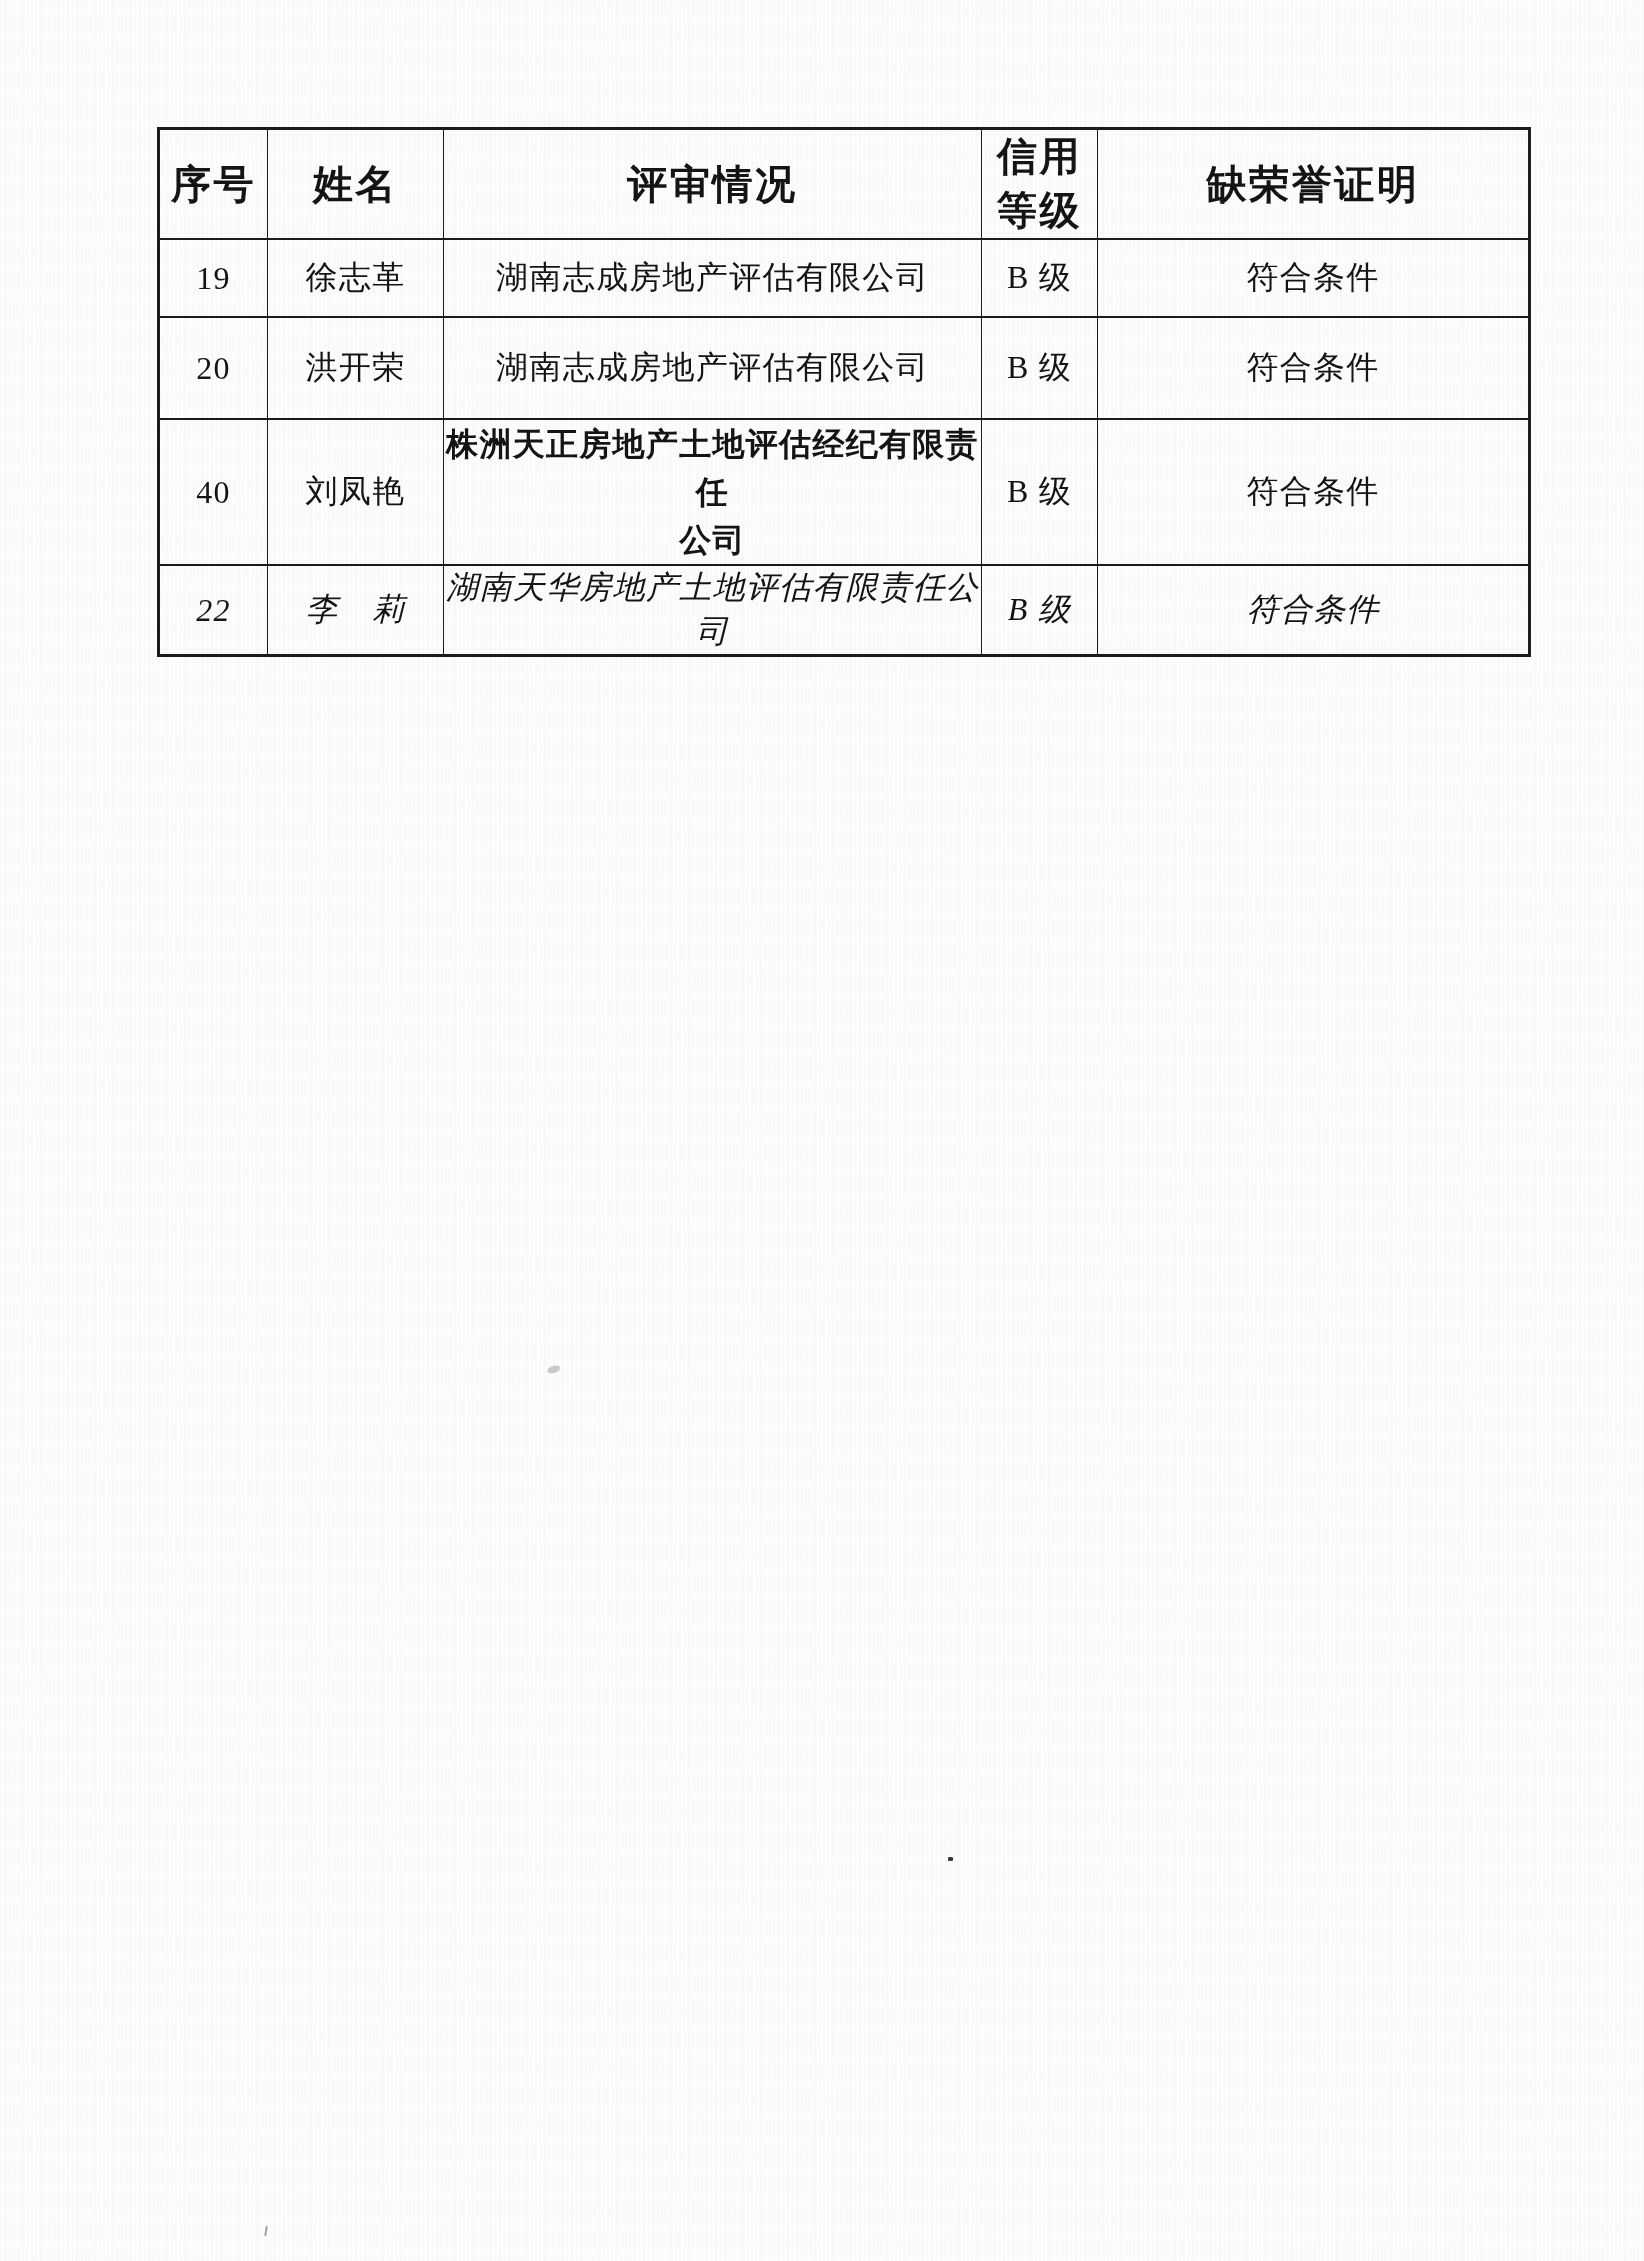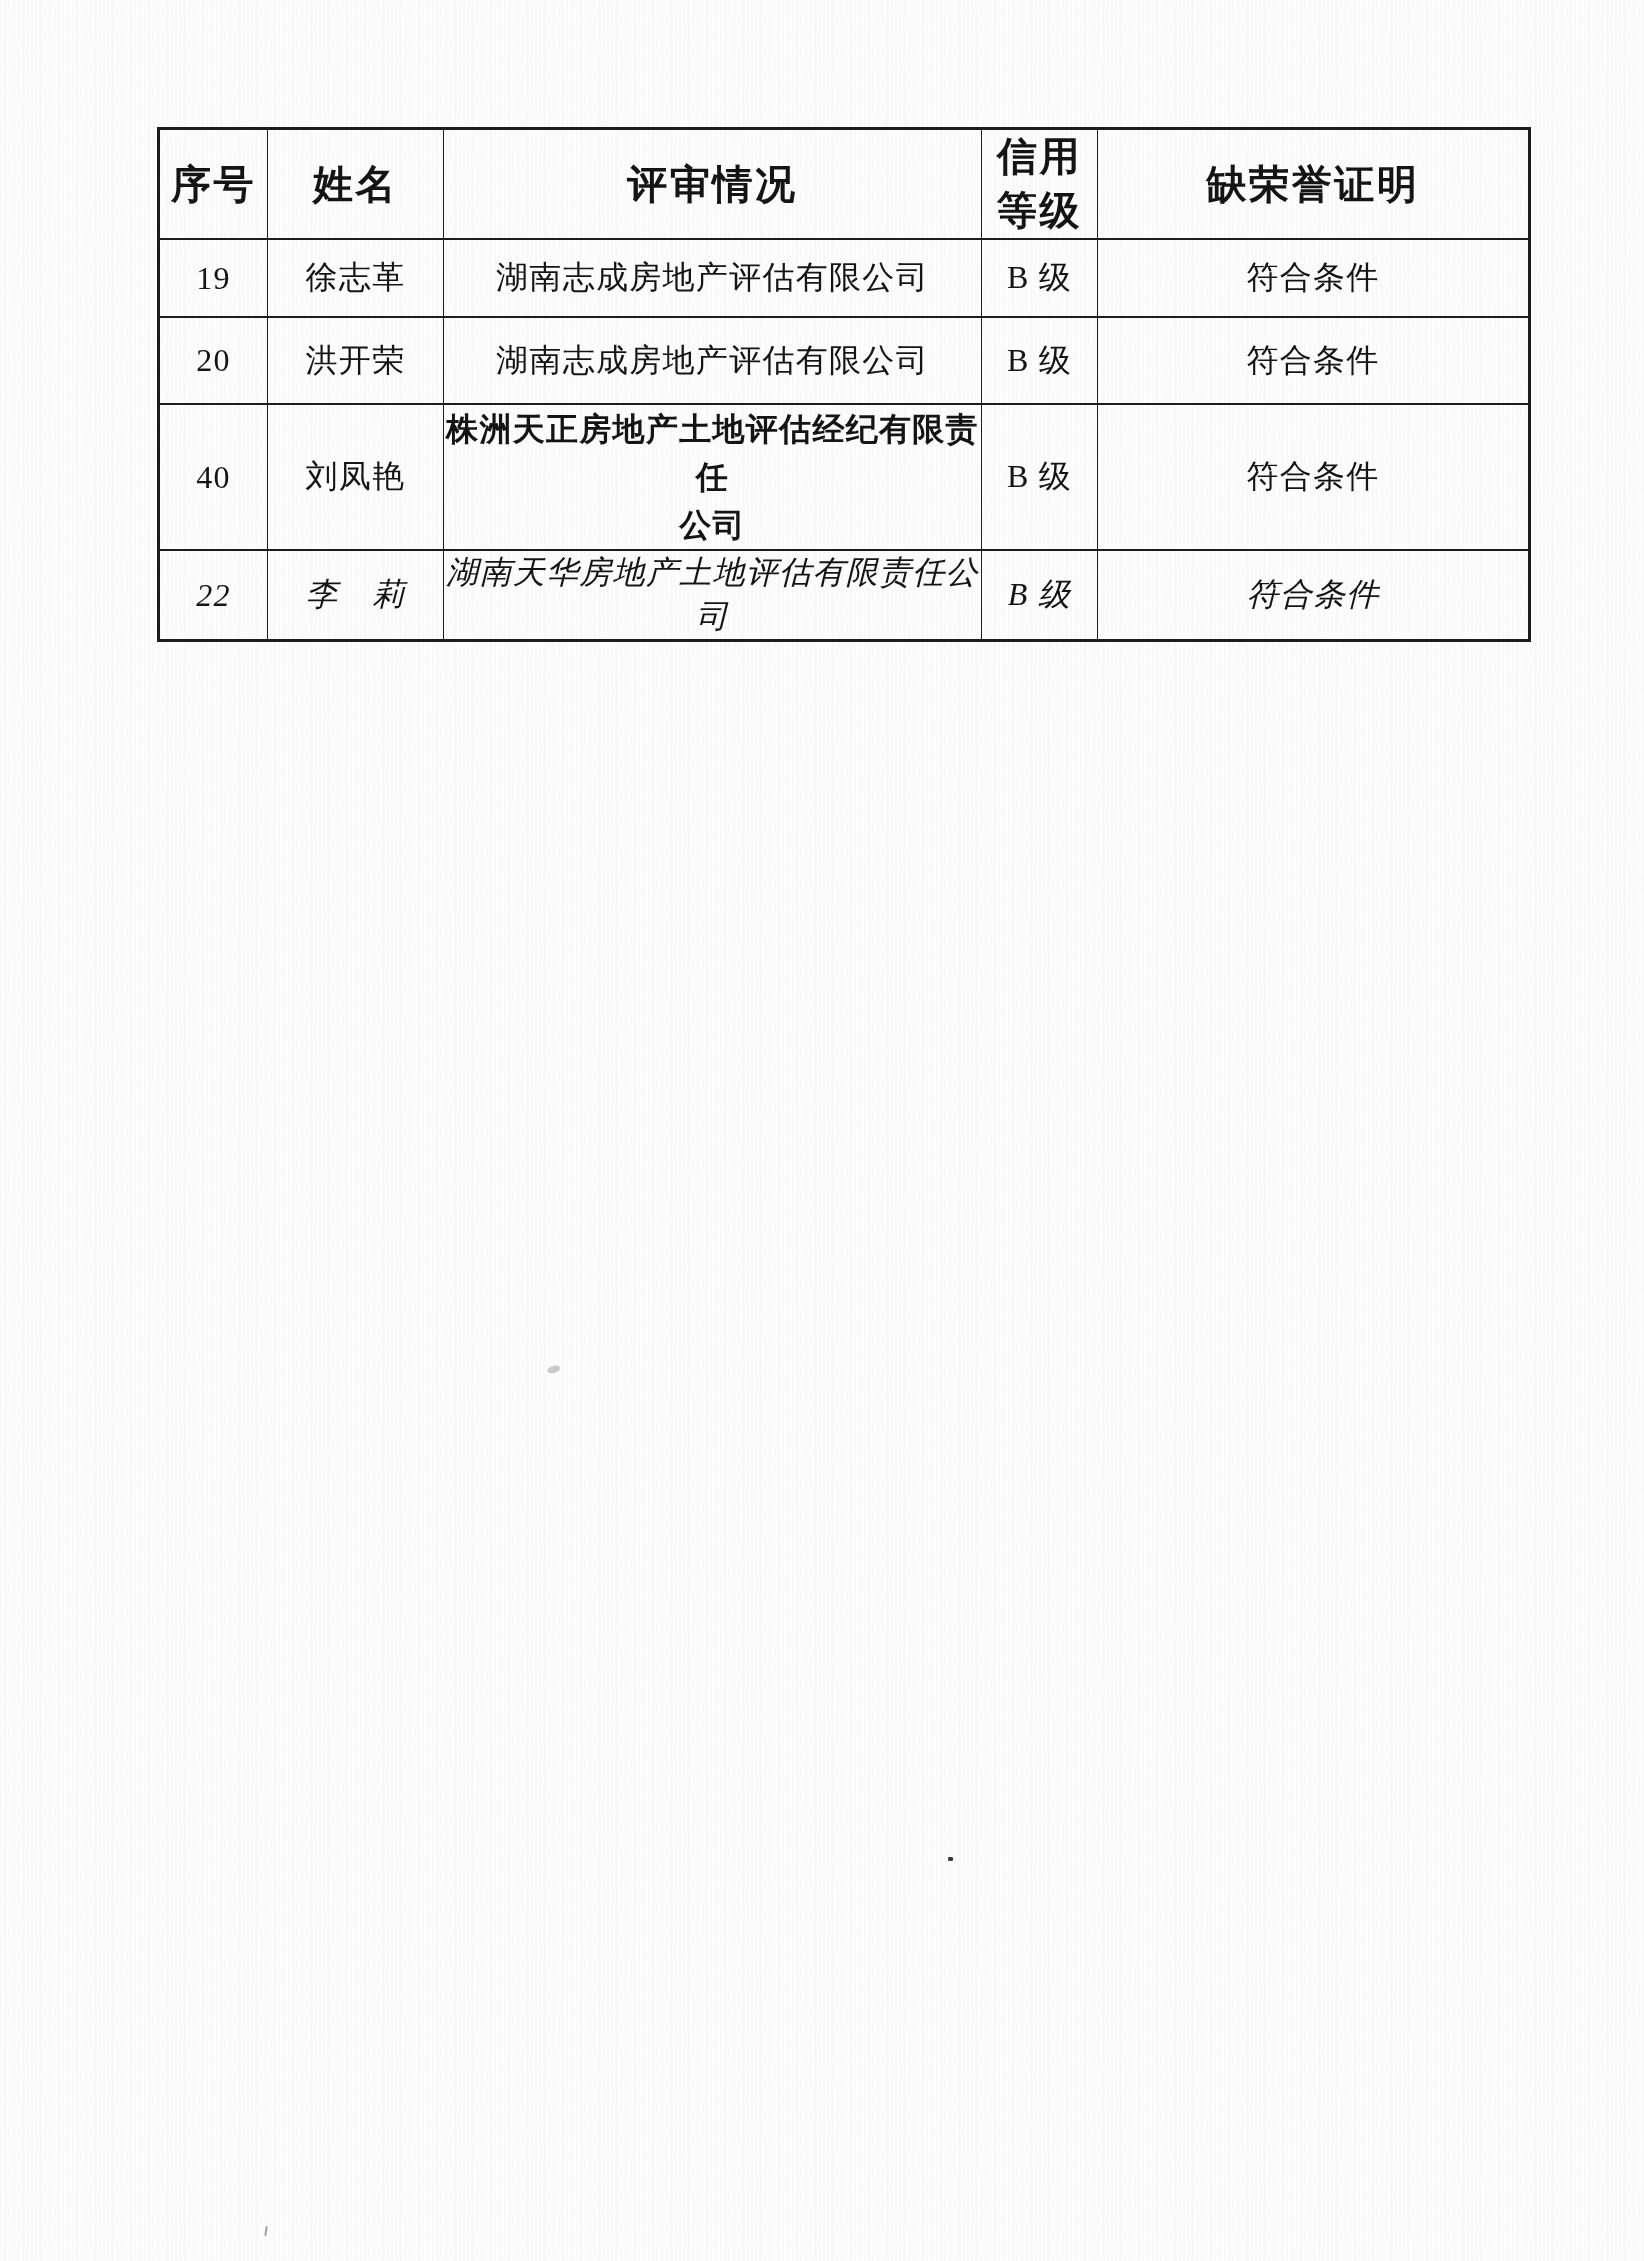--- a/index.html
+++ b/index.html
@@ -44,21 +44,21 @@
     border-bottom-width: 2.6px;
     vertical-align: middle;
     text-align: center;
     font-size: 32px;
     letter-spacing: 1.3px;
     padding: 0;
     overflow: hidden;
   }
   tr.hdr      { height: 106px; }
   tr.r-19     { height: 78px; }
-  tr.r-20     { height: 87px; }
+  tr.r-20     { height: 102px; }
   tr.r-21     { height: 95px; }
   tr.r-22     { height: 89px; font-style: italic; }
   tr.hdr td {
     font-weight: bold;
     font-size: 40px;
     letter-spacing: 2.6px;
   }
   td.credit-hdr {
     white-space: pre-line;
     line-height: 1.35;

